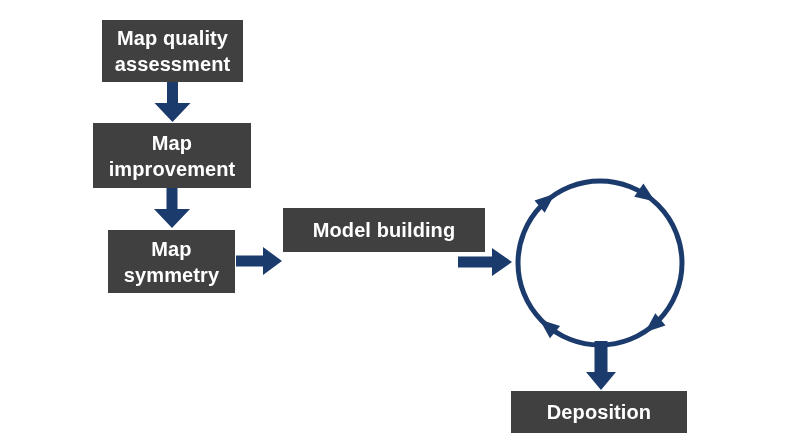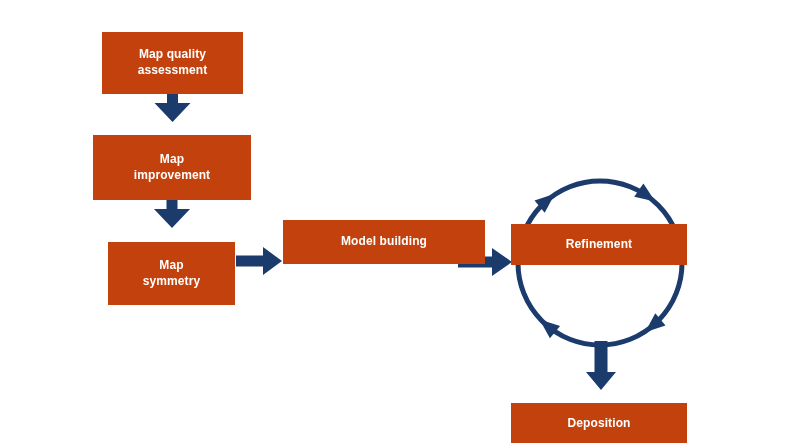--- a/index.html
+++ b/index.html
@@ -18,32 +18,31 @@
   .connector-layer {
     position: absolute;
     left: 0;
     top: 0;
     z-index: 1;
     pointer-events: none;
   }
   .node {
     position: absolute;
     z-index: 2;
-    background: #c2410c;
+    background: #404040;
     color: #ffffff;
     display: flex;
     align-items: center;
     justify-content: center;
     text-align: center;
-    font-size: 12px;
+    font-size: 20px;
     font-weight: 700;
     line-height: 1.3;
     white-space: pre-line;
     letter-spacing: 0.1px;
-    margin-top: 12px;
   }
   .node-map-quality   { left: 102px; top: 20px;  width: 141px; height: 62px; }
   .node-map-improve   { left: 93px;  top: 123px; width: 158px; height: 65px; }
   .node-map-symmetry  { left: 108px; top: 230px; width: 127px; height: 63px; }
   .node-model-building{ left: 283px; top: 208px; width: 202px; height: 44px; }
   .node-docking       { left: 283px; top: 272px; width: 177px; height: 41px; }
   .node-refinement    { left: 511px; top: 212px; width: 176px; height: 41px; }
   .node-validation    { left: 511px; top: 273px; width: 176px; height: 41px; }
   .node-deposition    { left: 511px; top: 391px; width: 176px; height: 42px; text-align: right; }
 </style>
@@ -79,18 +78,17 @@
 
   <div class="node node-map-improve">Map
 improvement</div>
 
   <div class="node node-map-symmetry">Map
 symmetry</div>
 
   <div class="node node-model-building">Model building</div>
 
 
-  <div class="node node-refinement">Refinement</div>
 
 
   <div class="node node-deposition">Deposition</div>
 
 </div>
 
 </body></html>

